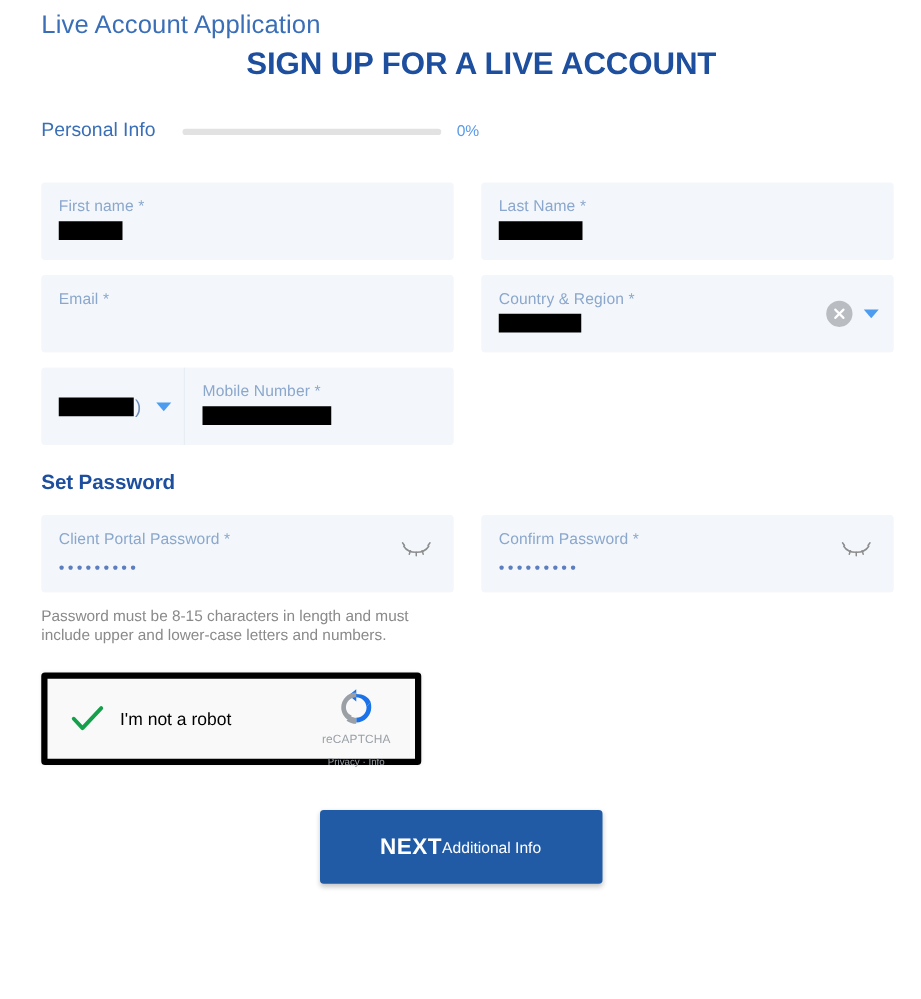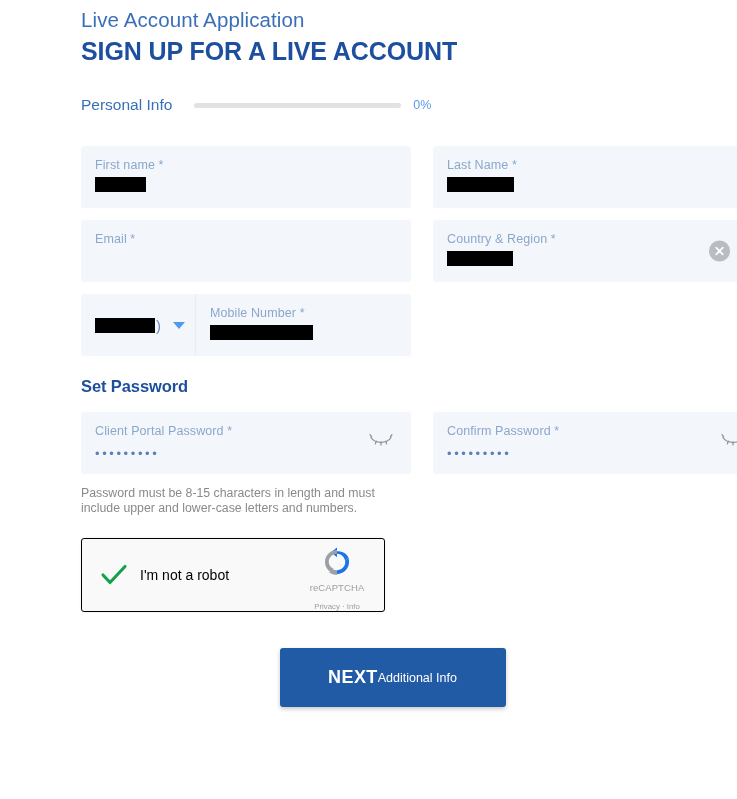--- a/index.html
+++ b/index.html
@@ -12,41 +12,41 @@
     font-family: "Liberation Sans", sans-serif;
     -webkit-font-smoothing: antialiased;
   }
 
   .page {
     position: relative;
     width: 737px;
     height: 799px;
     background: #ffffff;
     overflow: hidden;
-    padding-left: 48px;
   }
 
   
   .header { padding: 6px 0 0 33px; }
 
   .eyebrow {
     font-size: 20.5px;
     color: #3a6fb8;
     font-weight: 400;
     letter-spacing: .1px;
     line-height: 27px;
   }
 
   .page-title {
     font-size: 25px;
     font-weight: 700;
     color: #1d4f9e;
     letter-spacing: -0.1px;
     line-height: 31px;
     margin-top: 3px;
+    text-align: center;
   }
 
   
   .step-row {
     display: flex;
     align-items: center;
     margin: 29px 0 0 33px;
   }
   .step-label {
     font-size: 15.5px;
@@ -200,21 +200,21 @@
     color: #8a8a8a;
     max-width: 320px;
   }
 
   
   .recaptcha {
     margin: 22px 0 0 33px;
     width: 304px;
     height: 74px;
     background: #f9f9f9;
-    border: 1px solid #000000;
+    border: 5px solid #000000;
     border-radius: 3px;
     box-shadow: 0 0 3px rgba(0,0,0,.08);
     display: flex;
     align-items: center;
     position: relative;
   }
   .rc-check {
     width: 28px; height: 28px;
     margin-left: 18px;
     flex: 0 0 28px;

